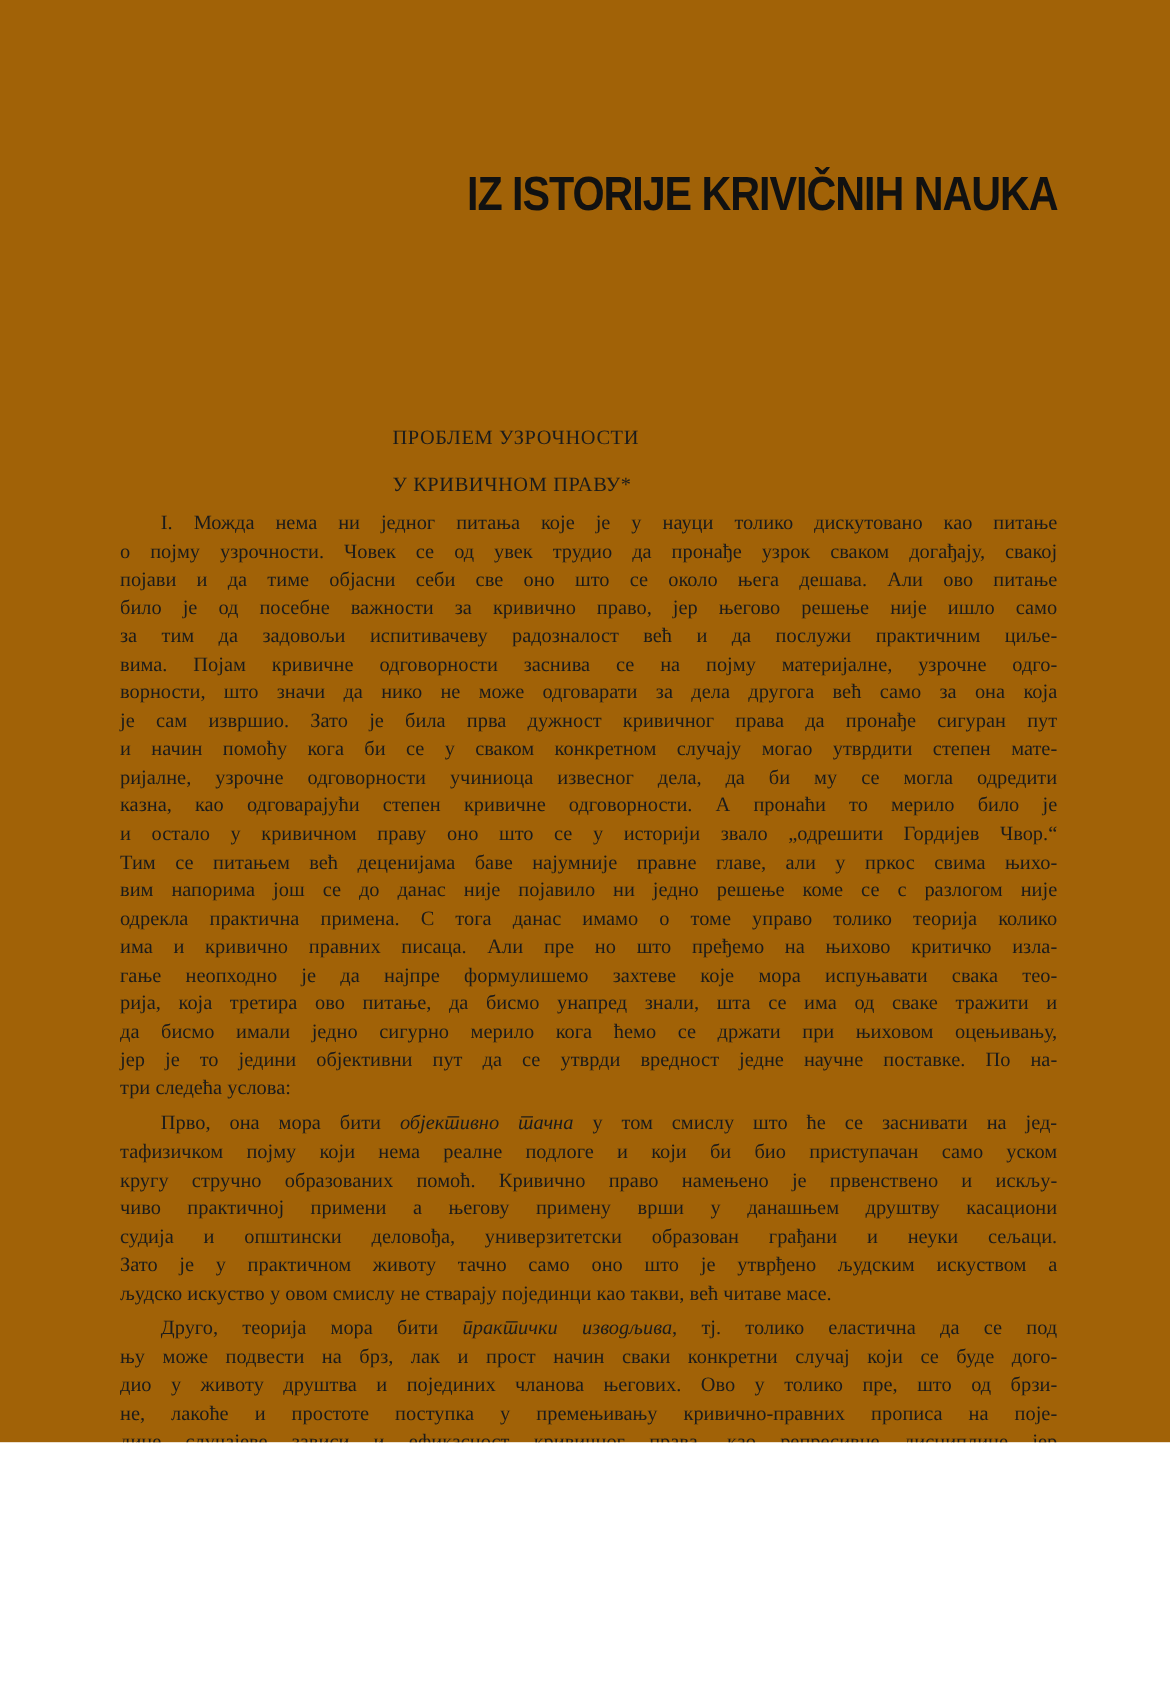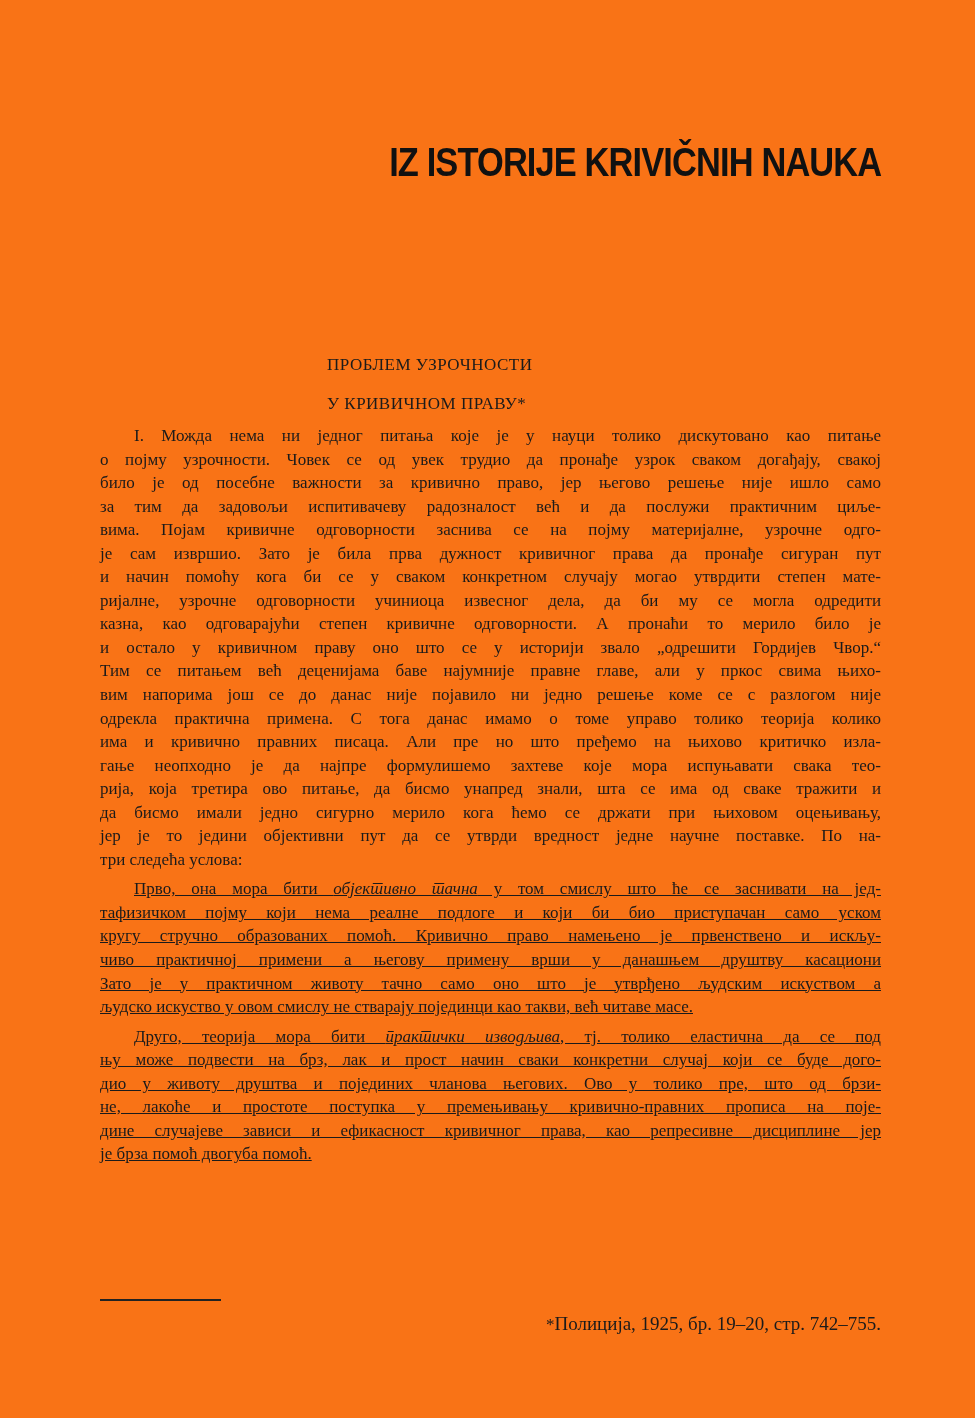--- a/index.html
+++ b/index.html
@@ -3,22 +3,22 @@
 <meta charset="utf-8">
 <style>
   html, body {
     margin: 0;
     padding: 0;
     background: #ffffff;
   }
   .page {
     position: relative;
     width: 975px;
-    height: 1418px;
-    background: #f97316;
+    height: 1202px;
+    background: #a16207;
     color: #1b1b1b;
     font-family: "Liberation Serif", "DejaVu Serif", serif;
     overflow: hidden;
   }
   .kicker {
     position: absolute;
     top: 140px;
     right: 94px;
     font-family: "Liberation Sans", "DejaVu Sans", sans-serif;
     font-weight: 700;
@@ -41,21 +41,21 @@
   .body-text {
     position: absolute;
     top: 424px;
     left: 100px;
     width: 781px;
     font-size: 17px;
     line-height: 23.55px;
     color: #1b1b1b;
   }
   .para { margin: 0; }
-  .para + .para { margin-top: 6px; text-decoration: underline; }
+  .para + .para { margin-top: 6px; }
   .line {
     text-align: justify;
     text-align-last: justify;
     white-space: normal;
   }
   .line.last {
     text-align: right;
     text-align-last: left;
   }
   .para .line.first { text-indent: 34px; }
@@ -92,43 +92,46 @@
 
   <div class="heading">
     <div>ПРОБЛЕМ УЗРОЧНОСТИ</div>
     <div>У КРИВИЧНОМ ПРАВУ*</div>
   </div>
 
   <div class="body-text" id="article-body">
       <div class="para">
         <div class="line first">I. Можда нема ни једног питања које је у науци толико дискутовано као питање</div>
         <div class="line">о појму узрочности. Човек се од увек трудио да пронађе узрок сваком догађају, свакој</div>
+        <div class="line">појави и да тиме објасни себи све оно што се около њега дешава. Али ово питање</div>
         <div class="line">било је од посебне важности за кривично право, јер његово решење није ишло само</div>
         <div class="line">за тим да задовољи испитивачеву радозналост већ и да послужи практичним циље-</div>
         <div class="line">вима. Појам кривичне одговорности заснива се на појму материјалне, узрочне одго-</div>
+        <div class="line">ворности, што значи да нико не може одговарати за дела другога већ само за она која</div>
         <div class="line">је сам извршио. Зато је била прва дужност кривичног права да пронађе сигуран пут</div>
         <div class="line">и начин помоћу кога би се у сваком конкретном случају могао утврдити степен мате-</div>
         <div class="line">ријалне, узрочне одговорности учиниоца извесног дела, да би му се могла одредити</div>
         <div class="line">казна, као одговарајући степен кривичне одговорности. А пронаћи то мерило било је</div>
         <div class="line">и остало у кривичном праву оно што се у историји звало „одрешити Гордијев Чвор.“</div>
         <div class="line">Тим се питањем већ деценијама баве најумније правне главе, али у пркос свима њихо-</div>
         <div class="line">вим напорима још се до данас није појавило ни једно решење коме се с разлогом није</div>
         <div class="line">одрекла практична примена. С тога данас имамо о томе управо толико теорија колико</div>
         <div class="line">има и кривично правних писаца. Али пре но што пређемо на њихово критичко изла-</div>
         <div class="line">гање неопходно је да најпре формулишемо захтеве које мора испуњавати свака тео-</div>
         <div class="line">рија, која третира ово питање, да бисмо унапред знали, шта се има од сваке тражити и</div>
         <div class="line">да бисмо имали једно сигурно мерило кога ћемо се држати при њиховом оцењивању,</div>
         <div class="line">јер је то једини објективни пут да се утврди вредност једне научне поставке. По на-</div>
         <div class="line last">три следећа услова:</div>
       </div>
       <div class="para">
         <div class="line first">Прво, она мора бити <em>објективно тачна</em> у том смислу што ће се заснивати на јед-</div>
         <div class="line">тафизичком појму који нема реалне подлоге и који би био приступачан само уском</div>
         <div class="line">кругу стручно образованих помоћ. Кривично право намењено је првенствено и искљу-</div>
         <div class="line">чиво практичној примени а његову примену врши у данашњем друштву касациони</div>
+        <div class="line">судија и општински деловођа, универзитетски образован грађани и неуки сељаци.</div>
         <div class="line">Зато је у практичном животу тачно само оно што је утврђено људским искуством а</div>
         <div class="line last">људско искуство у овом смислу не стварају појединци као такви, већ читаве масе.</div>
       </div>
       <div class="para">
         <div class="line first">Друго, теорија мора бити <em>практички изводљива</em>, тј. толико еластична да се под</div>
         <div class="line">њу може подвести на брз, лак и прост начин сваки конкретни случај који се буде дого-</div>
         <div class="line">дио у животу друштва и појединих чланова његових. Ово у толико пре, што од брзи-</div>
         <div class="line">не, лакоће и простоте поступка у премењивању кривично-правних прописа на поје-</div>
         <div class="line">дине случајеве зависи и ефикасност кривичног права, као репресивне дисциплине јер</div>
         <div class="line last">је брза помоћ двогуба помоћ.</div>

